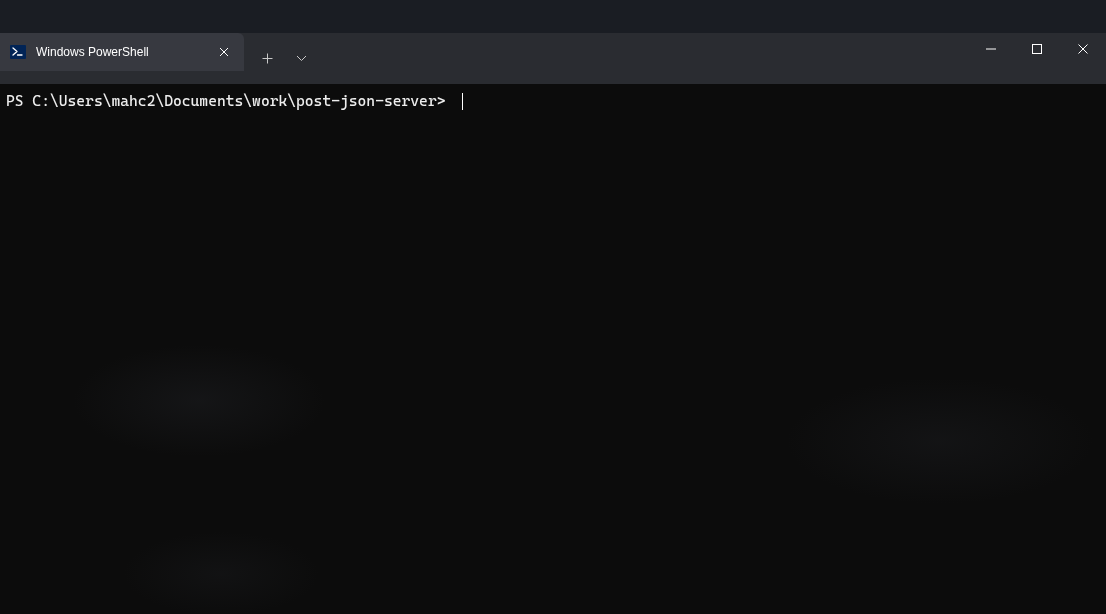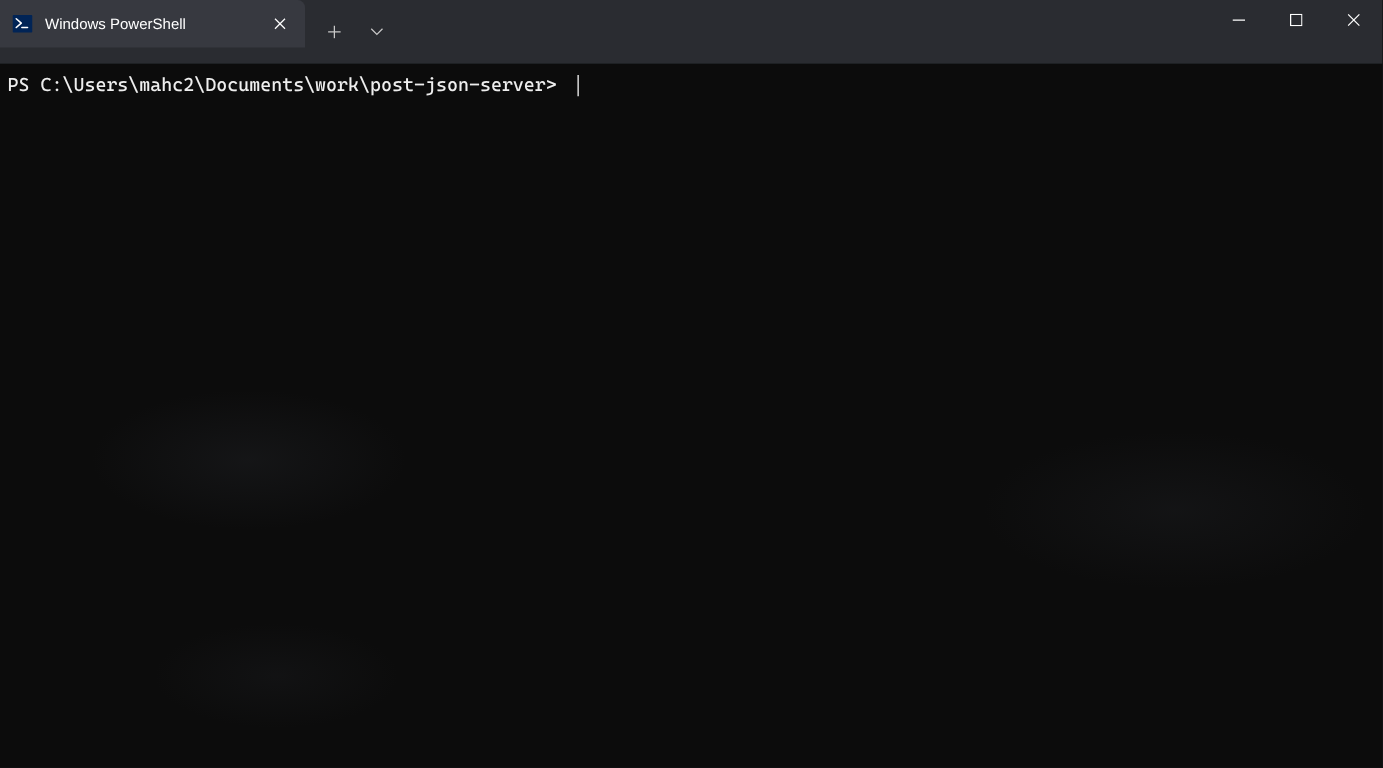--- a/index.html
+++ b/index.html
@@ -14,20 +14,21 @@
       font-family: "Segoe UI", sans-serif;
       overflow: hidden;
       position: relative;
     }
     .titlebar {
       height: 51px;
       background: #2a2c31;
       display: flex;
       align-items: stretch;
       position: relative;
+      margin-top: 33px;
     }
     .tab {
       display: flex;
       align-items: center;
       background: #373940;
       height: 38px;
       padding: 0 10px 0 10px;
       min-width: 244px;
       border-top-right-radius: 6px;
       position: relative;

